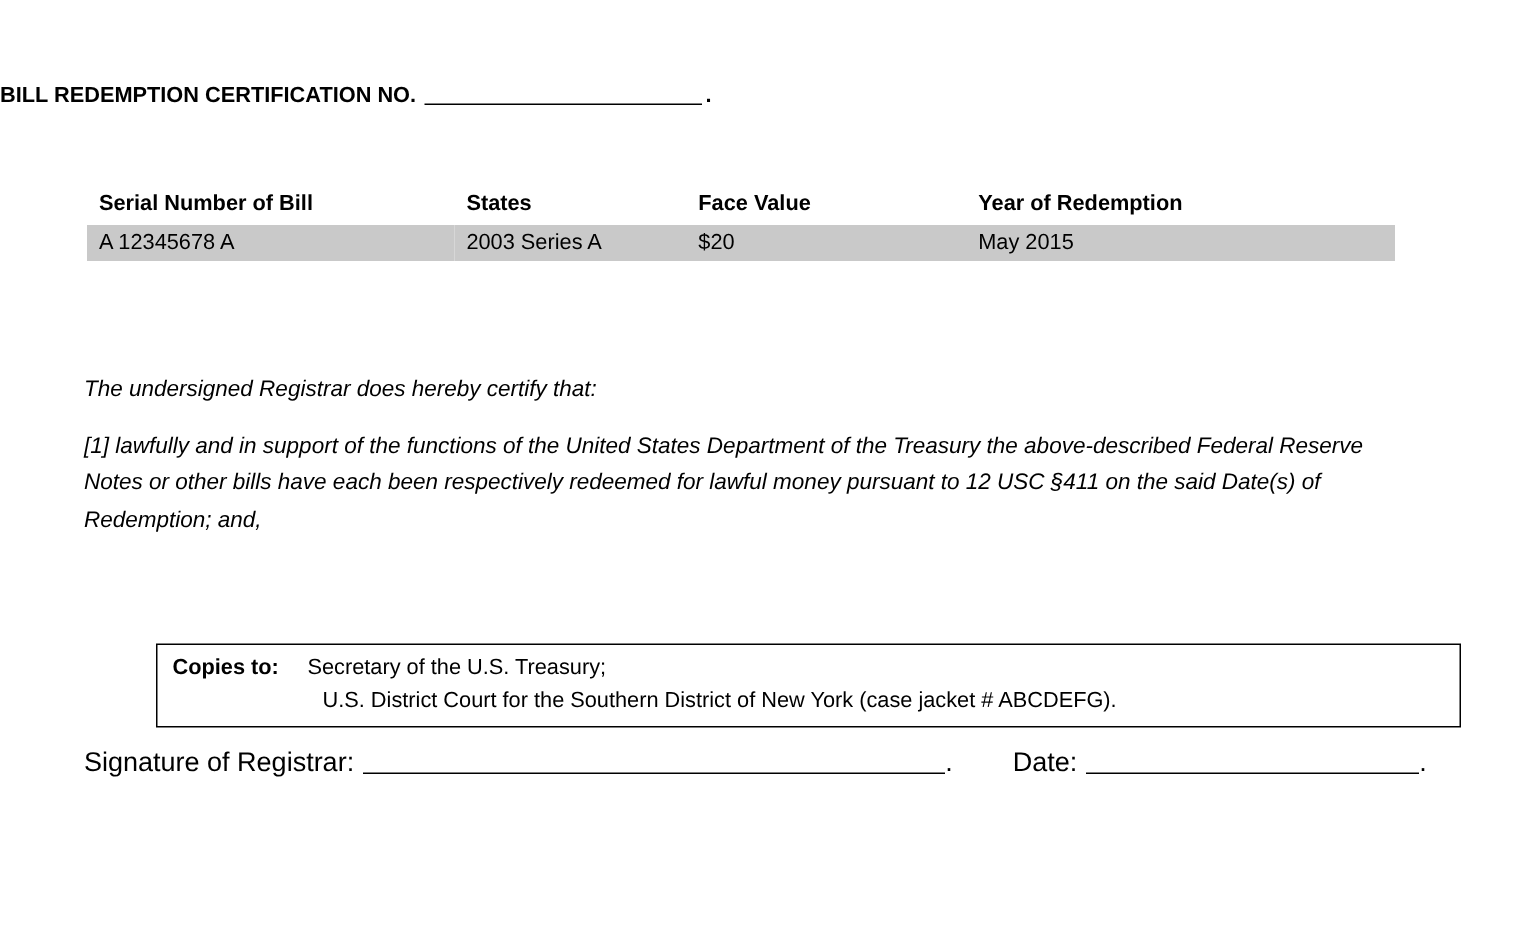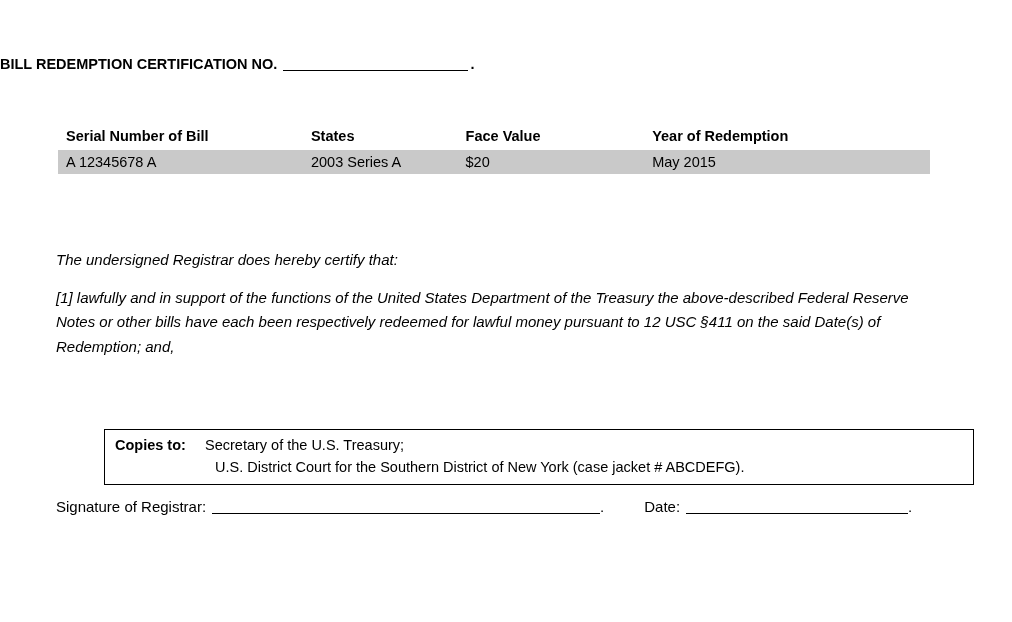--- a/index.html
+++ b/index.html
@@ -141,21 +141,21 @@
     display: block;
     margin-left: 100px;
   }
 
   
   .sig-row {
     position: absolute;
     top: 498px;
     left: 56px;
     width: 890px;
-    font-size: 15px;
+    font-size: 18px;
     white-space: nowrap;
   }
   .sig-row .rule-sig {
     display: inline-block;
     width: 388px;
     border-bottom: 1.2px solid #000;
     margin: 0 0 -2px 6px;
   }
   .sig-row .date-lbl { margin-left: 40px; }
   .sig-row .rule-date {

